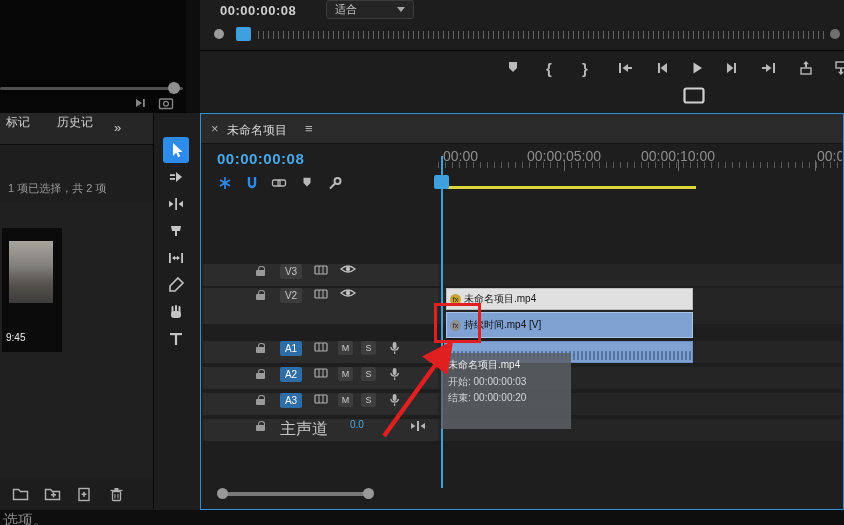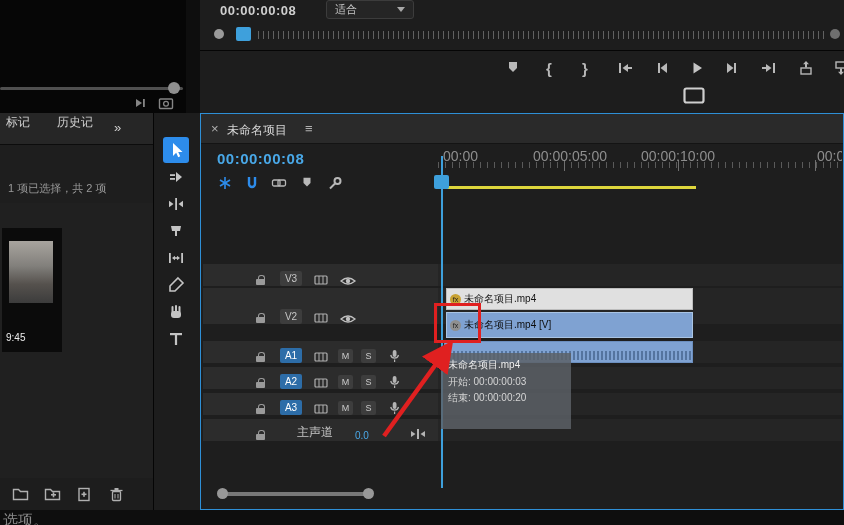--- a/index.html
+++ b/index.html
@@ -55,30 +55,30 @@
   #tl-ruler{left:237px;top:30px;width:404px;height:27px;overflow:hidden}
   #tl-ruler .minor{position:absolute;left:0;bottom:3px;width:404px;height:6px;background:repeating-linear-gradient(90deg,#5a5a5a 0 1px,transparent 1px 7px)}
   .rlabel{position:absolute;top:4px;font-size:14px;color:#8e8e8e;white-space:nowrap}
   .rtick{position:absolute;bottom:0;width:1px;height:11px;background:#707070}
   .hicon{position:absolute;top:59px;width:20px;height:20px;display:flex;align-items:center;justify-content:center}
   #tl-grabber{left:233px;top:61px;width:15px;height:14px;background:#3ea0dc;border-radius:2px;z-index:31}
   #tl-playhead{left:240px;top:42px;width:2px;height:332px;background:#3ea0dc;z-index:18}
   #tl-renderbar{left:243px;top:72px;width:252px;height:3px;background:#ded63c;z-index:5}
 
   .trow{position:absolute;left:0;width:642px}
-  .thead{position:absolute;left:2px;top:0;bottom:0;width:235px;background:#2c2c2c;display:flex;align-items:flex-end}
+  .thead{position:absolute;left:2px;top:0;bottom:0;width:235px;background:#2c2c2c;display:flex;align-items:flex-start}
   .tlane{position:absolute;left:237px;top:0;bottom:0;width:404px;background:#252525}
   .lockw{margin-left:50px;width:14px;height:13px;position:relative;flex:none}
   .lock{position:absolute;left:3px;top:6px;width:9px;height:6px;background:#9a9a9a;border-radius:1px}
   .lock::before{content:"";position:absolute;left:1.5px;top:-4px;width:5px;height:4px;border:1.5px solid #9a9a9a;border-bottom:none;border-radius:3px 3px 0 0}
   .tname{margin-left:13px;min-width:22px;height:15px;background:#3d3d3d;border-radius:2px;font-size:10px;color:#c6c6c6;display:flex;align-items:center;justify-content:center;padding:0 3px;flex:none}
   .tname.on{background:#2d6da8;color:#fff}
   .mlft12{margin-left:12px;flex:none}
   .msbtn{margin-left:10px;width:15px;height:14px;background:#3d3d3d;border-radius:2px;font-size:9px;color:#cbcbcb;display:flex;align-items:center;justify-content:center;flex:none}
-  #master-label{margin-left:30px;font-size:12px;color:#c8c8c8;white-space:nowrap}
+  #master-label{margin-left:13px;font-size:16px;color:#c8c8c8;white-space:nowrap}
   #master-level{margin-left:22px;font-size:10px;color:#49a8e8}
   #master-pan{margin-left:auto;margin-right:12px;flex:none}
 
   .clip{position:absolute;display:flex;align-items:center;font-size:10px;white-space:nowrap;overflow:hidden;z-index:10}
   .fx{width:11px;height:11px;border-radius:50%;font-size:7px;display:flex;align-items:center;justify-content:center;margin:0 3px;flex:none}
   #clip-v2{left:245px;top:174px;width:247px;height:22px;background:#e0e0e0;border:1px solid #bdbdbd;color:#141414}
   #clip-v2 .fx{background:#c8a233;color:#1c1c1c}
   #clip-v1{left:245px;top:198px;width:247px;height:26px;background:#7fa2d2;border:1px solid #a9c4e4;color:#0d0d0d}
   #clip-v1 .fx{background:#8f8f8f;color:#1c1c1c}
   #clip-a1{left:243px;top:227px;width:249px;height:22px;background:#7fa2d2;border:1px solid #6c8fbf}
@@ -298,21 +298,21 @@
 
   <div class="abs" id="tl-timecode">00:00:00:08</div>
 
   <div class="abs" id="tl-ruler">
     <div class="minor"></div>
     <div class="rtick" style="left:4px"></div>
     <div class="rtick" style="left:126px"></div>
     <div class="rtick" style="left:240px"></div>
     <div class="rtick" style="left:377px"></div>
     <span class="rlabel" style="left:5px">00:00</span>
-    <span class="rlabel" style="left:132px;transform:translateX(-50%)">00:00:05:00</span>
+    <span class="rlabel" style="left:126px;transform:translateX(-50%)">00:00:05:00</span>
     <span class="rlabel" style="left:240px;transform:translateX(-50%)">00:00:10:00</span>
     <span class="rlabel" style="left:379px">00:00:15</span>
   </div>
 
   <div class="hicon" style="left:14px">
     <svg width="16" height="16" viewBox="0 0 16 16">
         <g stroke="#2d8ceb" stroke-width="1.6">
           <line x1="8" y1="2" x2="8" y2="14"></line>
           <line x1="3" y1="5" x2="13" y2="11"></line>
           <line x1="13" y1="5" x2="3" y2="11"></line>
@@ -466,21 +466,21 @@
     </div>
     <div class="tlane"></div>
   </div>
 
   <div class="clip" id="clip-v2">
     <span class="fx">fx</span>
     <span>未命名项目.mp4</span>
   </div>
   <div class="clip" id="clip-v1">
     <span class="fx">fx</span>
-    <span>未命名项目.mp4 [V]</span>
+    <span>持续时间.mp4 [V]</span>
   </div>
   <div class="clip" id="clip-a1">
     <span class="wave"></span>
   </div>
 
   <div class="abs" id="tl-tooltip">
     <div class="tt-title">未命名项目.mp4</div>
     <div>开始: 00:00:00:03</div>
     <div>结束: 00:00:00:20</div>
   </div>

